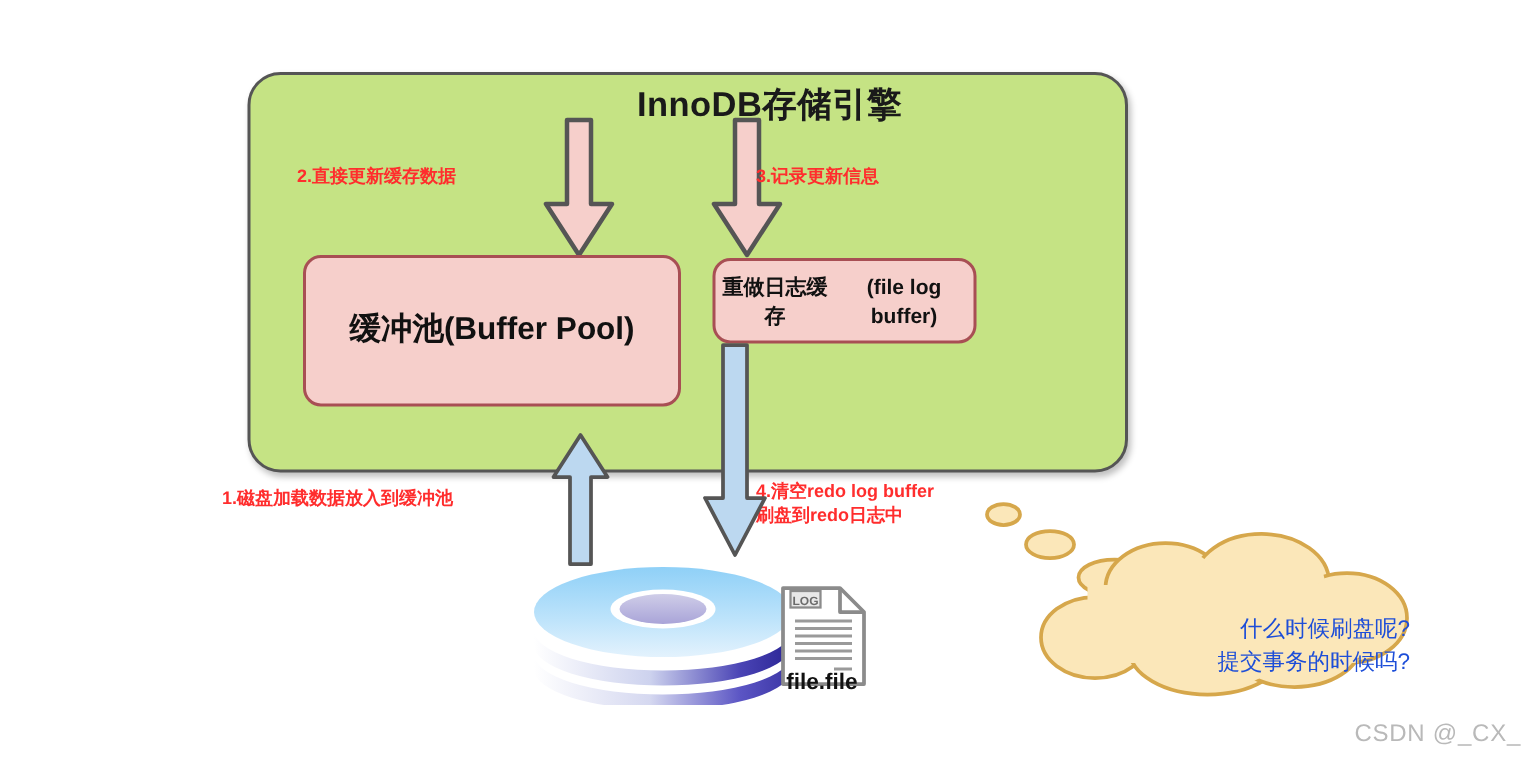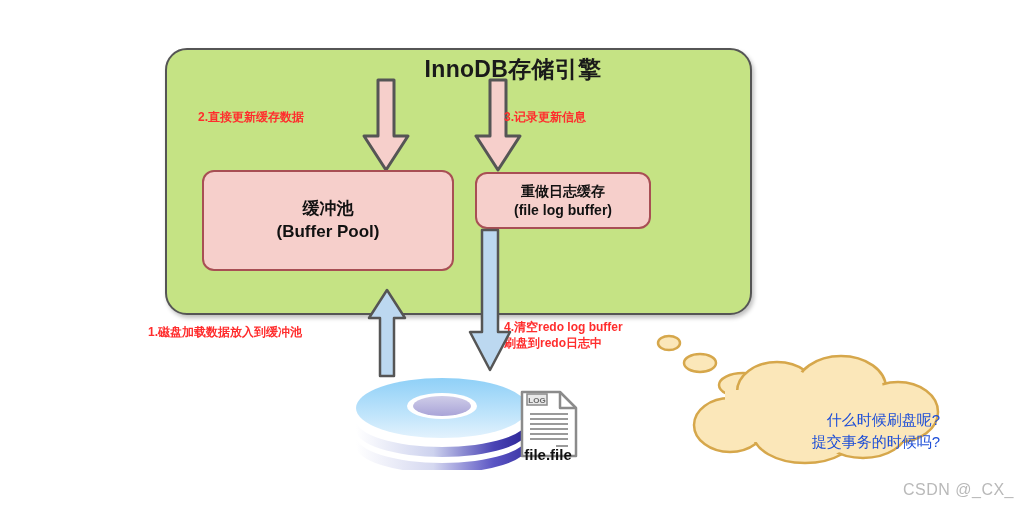--- a/index.html
+++ b/index.html
@@ -44,34 +44,34 @@
   }
 
   
   .pink-box {
     position: absolute;
     background: #f6cfcb;
     border: 2px solid #a84f54;
     border-radius: 12px;
     box-sizing: border-box;
     display: flex;
-    flex-direction: column;
+    flex-direction: row;
     align-items: center;
     justify-content: center;
     color: #111111;
     font-weight: bold;
     line-height: 1.35;
     text-align: center;
   }
   #buffer-pool {
     left: 202px;
     top: 170px;
     width: 252px;
     height: 101px;
-    font-size: 17px;
+    font-size: 21px;
   }
   #redo-buffer {
     left: 475px;
     top: 172px;
     width: 176px;
     height: 57px;
     font-size: 14px;
   }
   .pink-box .line2 { font-weight: bold; }
 

